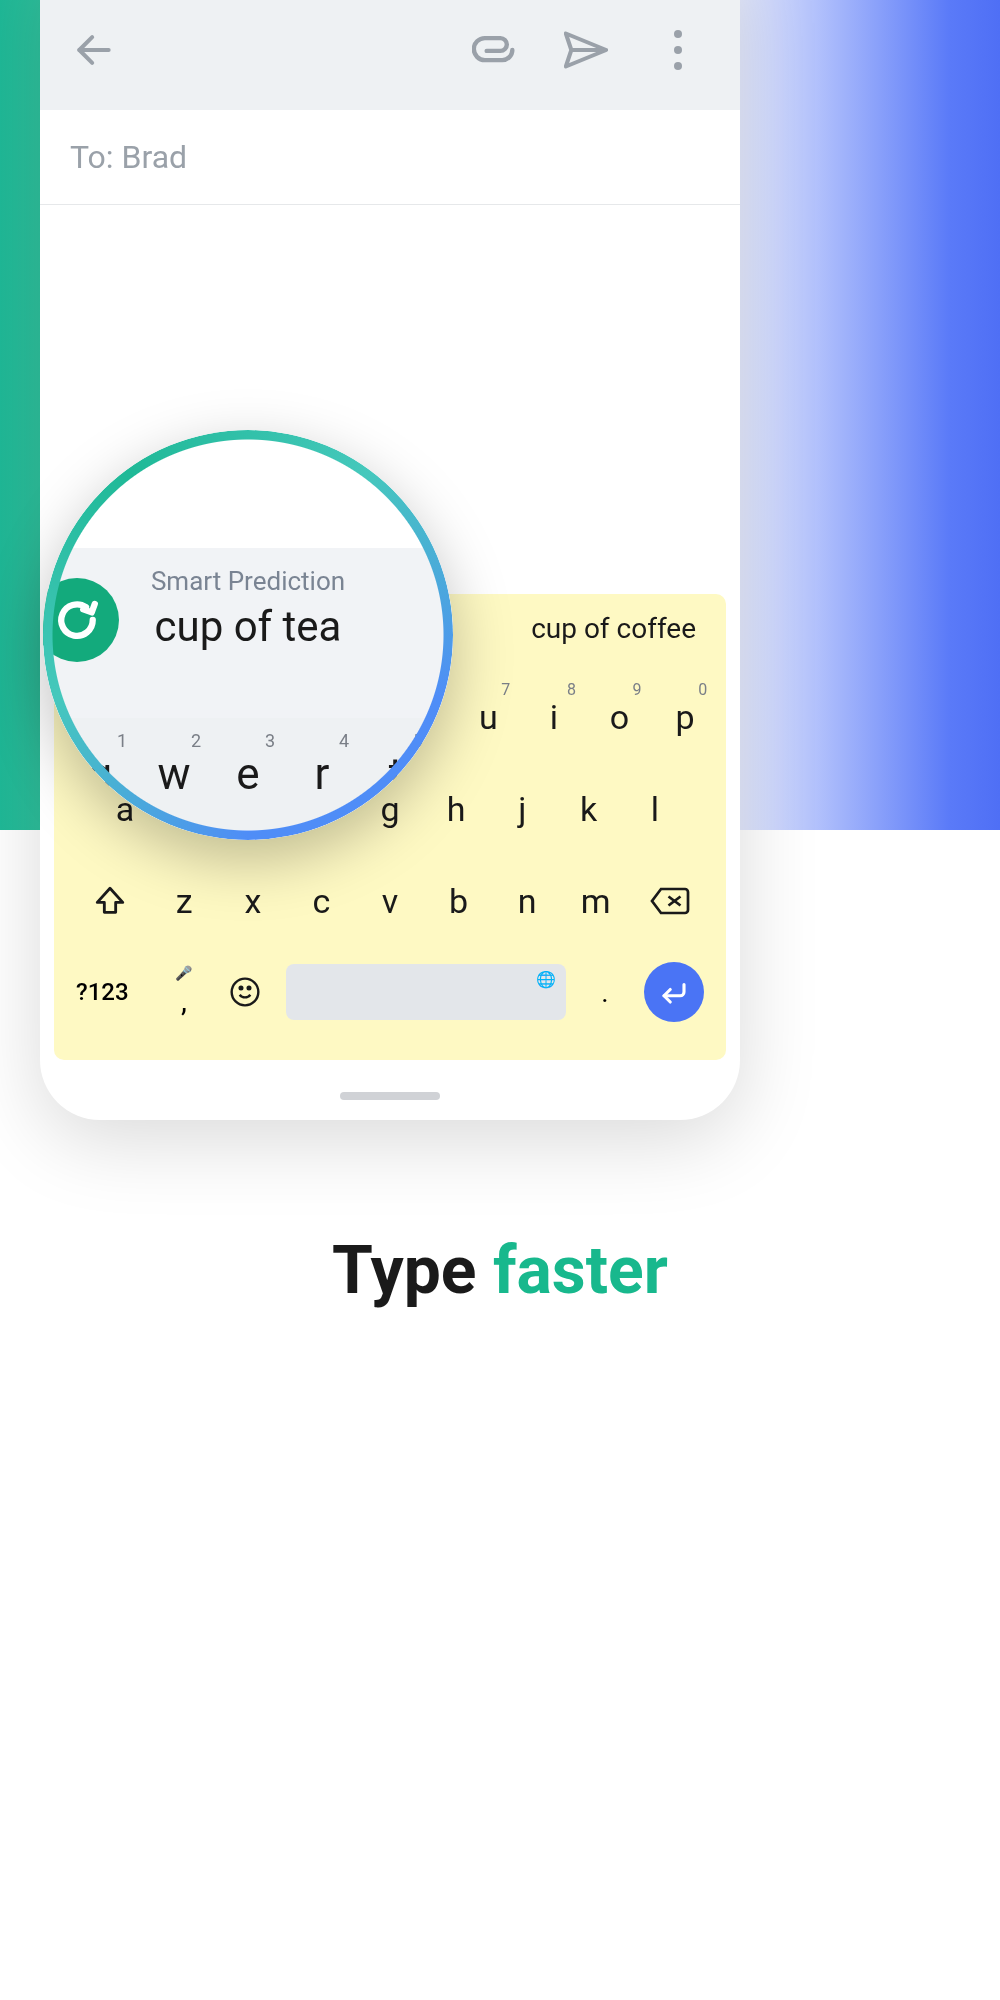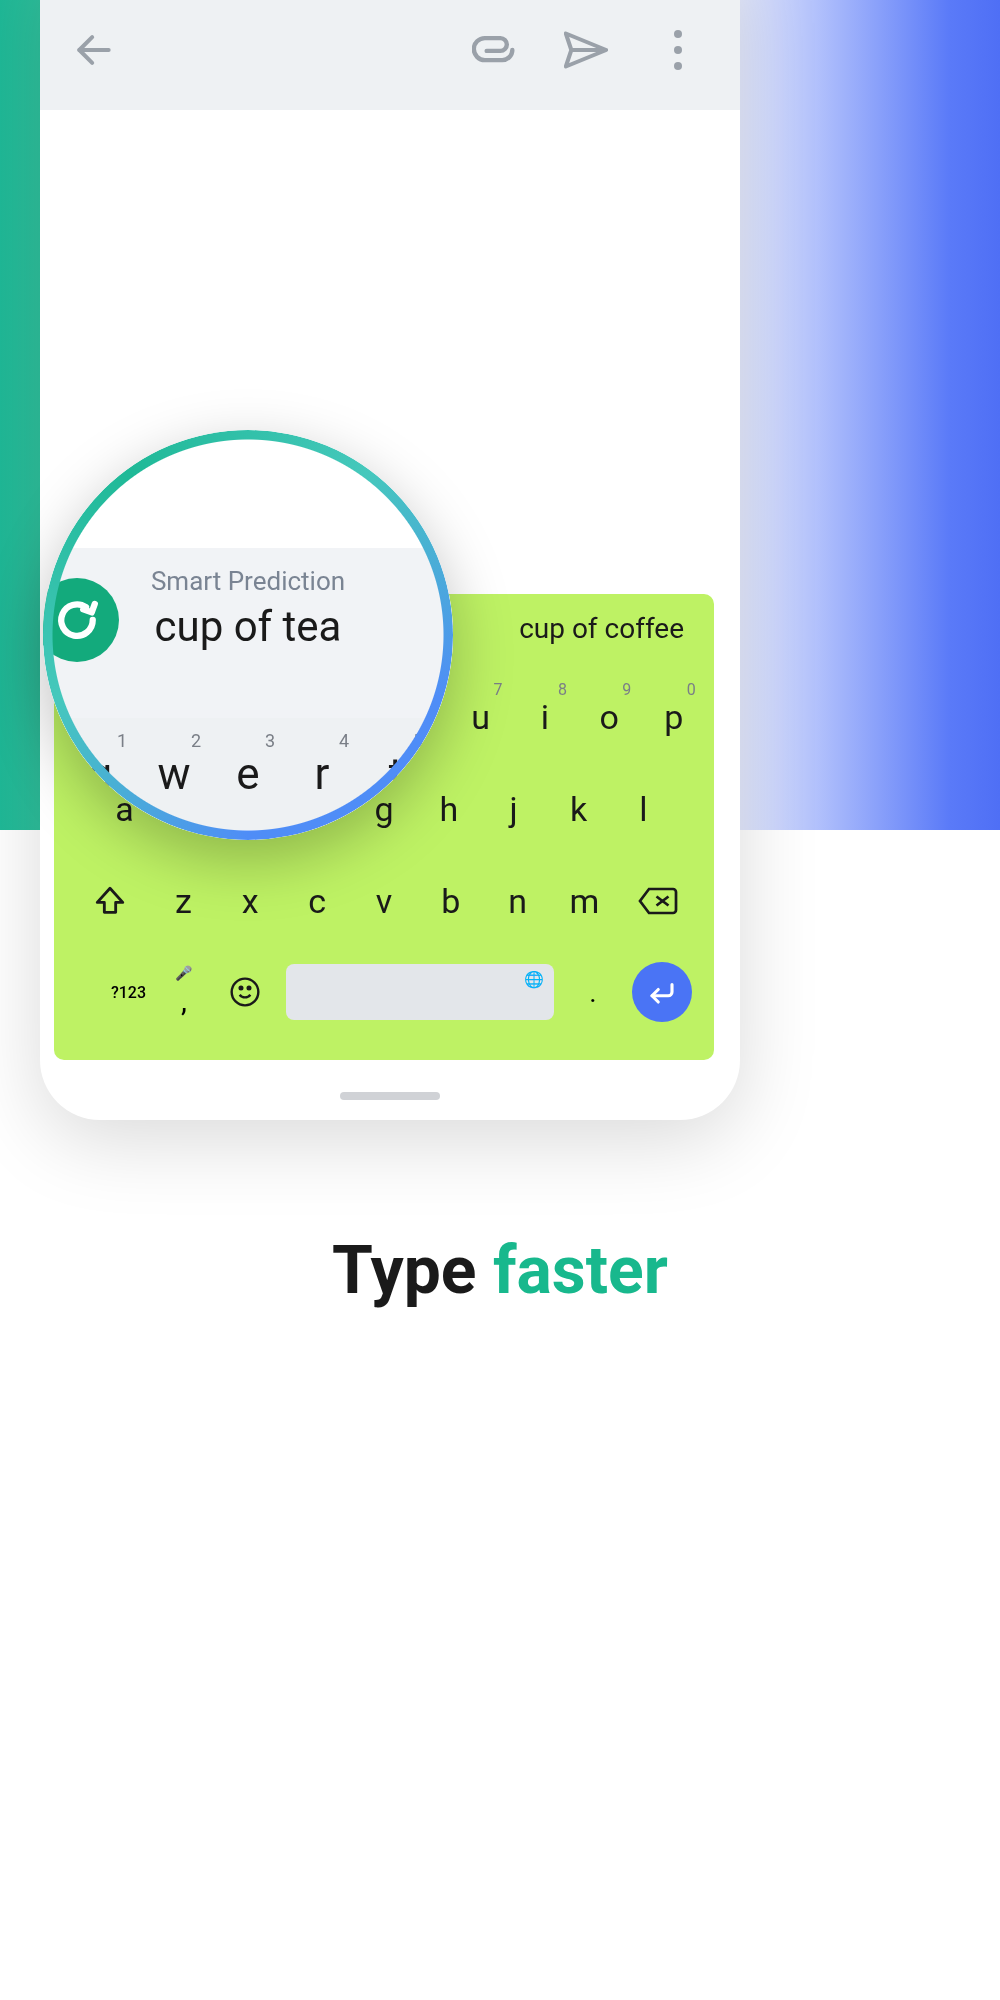--- a/index.html
+++ b/index.html
@@ -72,22 +72,22 @@
     width: 3px;
     height: 42px;
     background: #4a80f0;
     vertical-align: -8px;
     margin-left: 2px;
   }
   .keyboard {
     position: absolute;
     bottom: 60px;
     left: 14px;
-    right: 26px;
-    background: #bef264;
+    right: 14px;
+    background: #fef9c3;
     border-radius: 10px;
     padding-top: 0;
   }
   .suggest-bar {
     height: 68px;
     display: flex;
     align-items: center;
     font-size: 28px;
     color: #1a1a1a;
     padding: 0 20px;
@@ -125,24 +125,24 @@
     width: 80px;
     display:flex; align-items:center; justify-content:center;
   }
   .kb-bottom {
     display: flex;
     align-items: center;
     padding: 8px 14px 18px 14px;
     gap: 18px;
   }
   .sym-key {
-    font-size: 16px;
+    font-size: 24px;
     font-weight: 500;
     width: 70px;
-    text-align: right;
+    text-align: left;
   }
   .comma-key { width: 40px; text-align:center; position:relative;}
   .comma-key .mic { position:absolute; top:-10px; left:50%; transform:translateX(-50%); font-size:14px; color:#7a7f87;}
   .comma-key .comma { font-size:30px; position:relative; top:8px;}
   .emoji-key { width: 46px; display:flex; justify-content:center;}
   .space-key {
     flex: 1;
     height: 56px;
     background: #e3e6ea;
     border-radius: 8px;
@@ -271,20 +271,23 @@
       <div class="icon-btn">
         <svg width="12" height="40" viewBox="0 0 4 20">
             <circle cx="2" cy="2" r="2" fill="#9aa1a9"></circle>
             <circle cx="2" cy="10" r="2" fill="#9aa1a9"></circle>
             <circle cx="2" cy="18" r="2" fill="#9aa1a9"></circle>
           </svg>
       </div>
     </div>
   </div>
 
+  <div class="to-field">
+    <span>To: </span><span>Brad</span>
+  </div>
 
 
   <div class="keyboard">
     <div class="suggest-bar">
       <div class="suggest-item">cup of coffee</div>
     </div>
     <div class="kb-rows">
       <div class="kb-row" id="row1">
           <div class="kb-key"><span class="num">1</span>q</div>
           <div class="kb-key"><span class="num">2</span>w</div>

